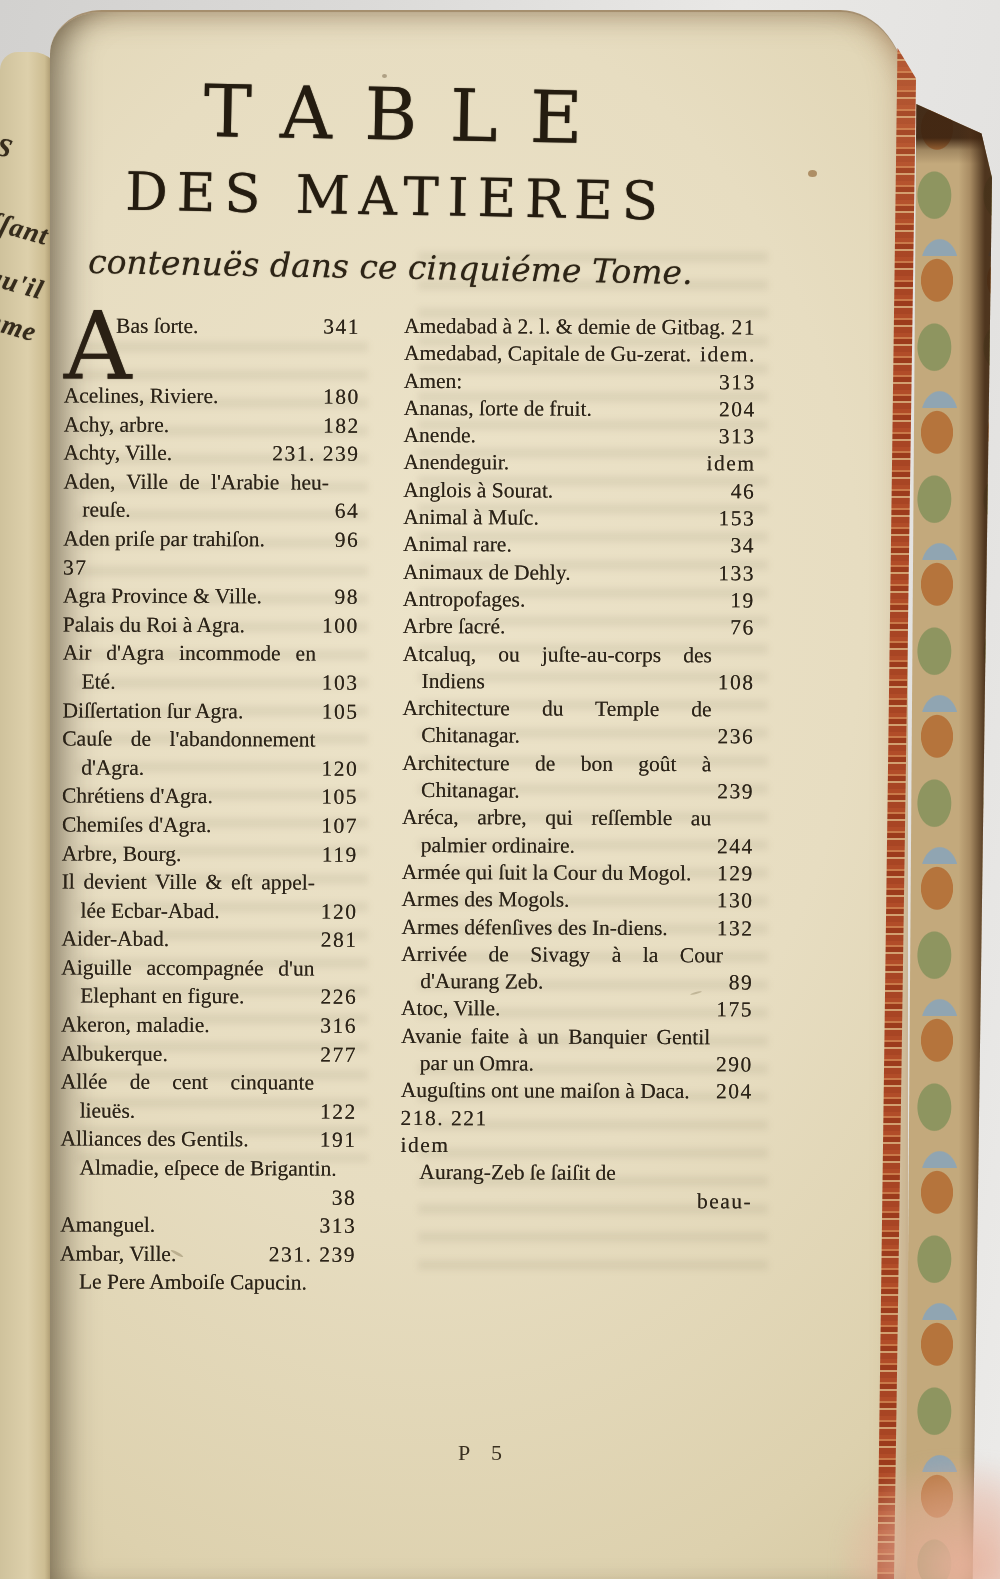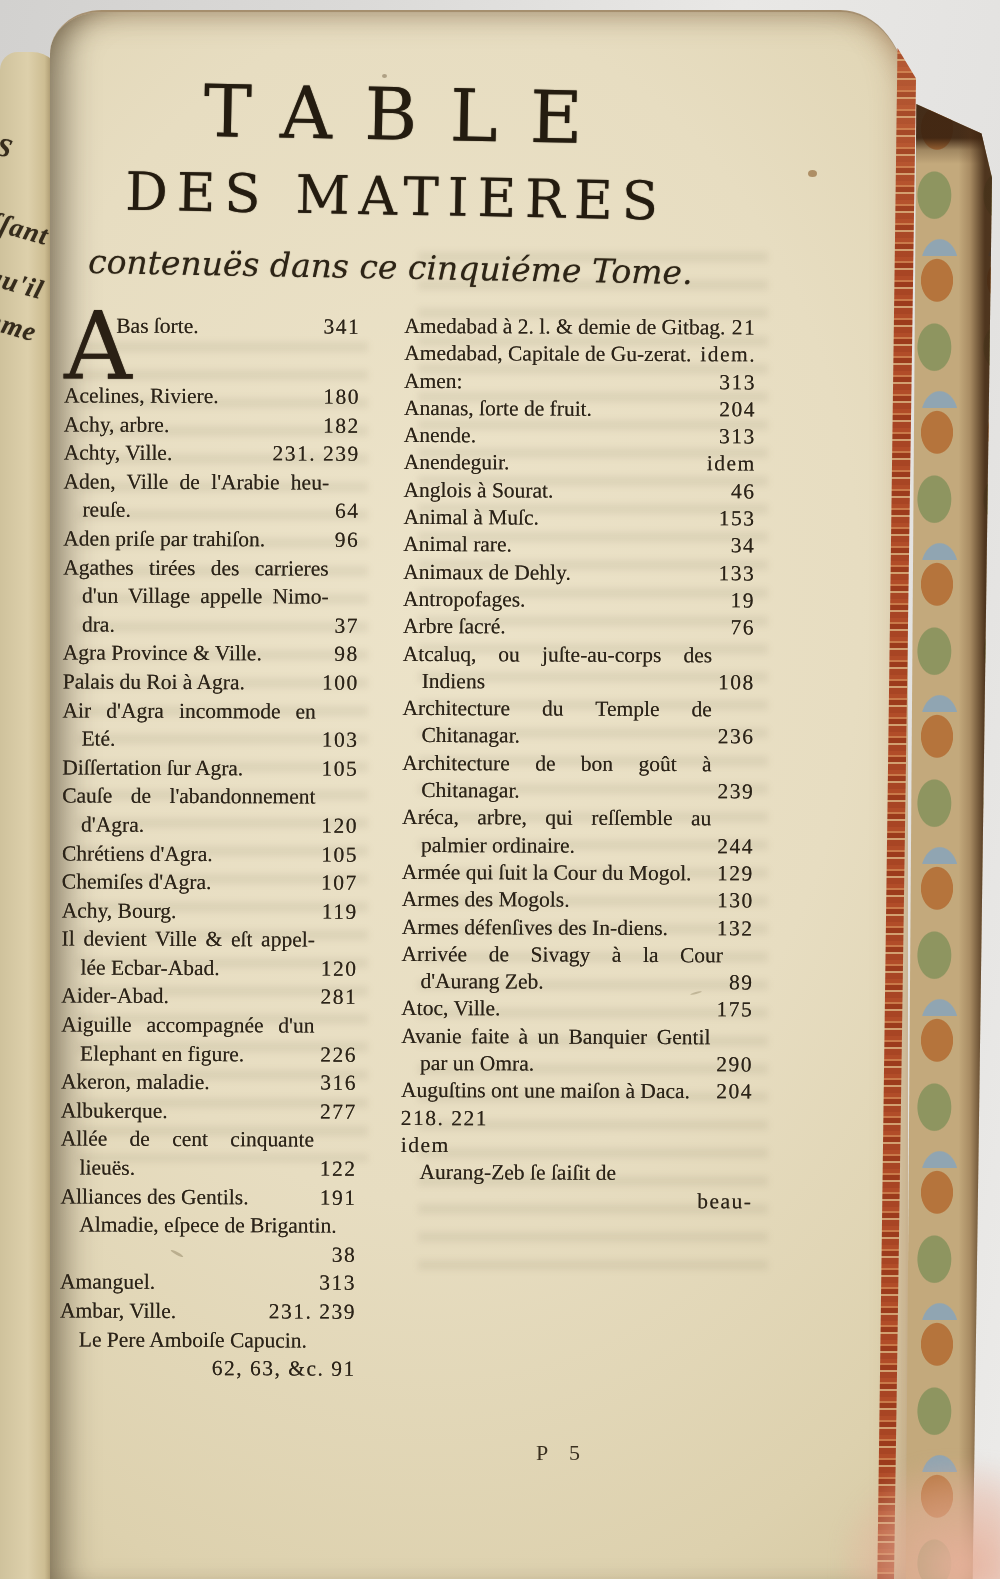--- a/index.html
+++ b/index.html
@@ -84,21 +84,21 @@
   .entry.block{display:block;}
   .entry.block .entry-page{display:block;text-align:right;}
   .dropcap-row{display:flex;align-items:flex-start;}
   .dropcap{
     font-family:"DejaVu Serif", serif;
     width:52px;flex:0 0 52px;font-size:94px;line-height:70px;
     color:#2a2014;text-shadow:0 0 1px rgba(42,32,20,.8);
   }
   .dropcap-entries{flex:1;min-width:0;}
   .signature{
-    position:absolute;left:408px;top:1428px;width:130px;text-align:right;
+    position:absolute;left:408px;top:1428px;width:130px;text-align:left;
     font-size:22px;letter-spacing:8px;color:#3a3020;
   }
   
   .fore-edge{
     position:absolute;left:872px;top:48px;height:1531px;width:44px;
     clip-path:polygon(58% 0%, 100% 2%, 50% 100%, 12% 100%);
     background:
       linear-gradient(to bottom, rgba(220,150,100,.25), rgba(0,0,0,0) 220px),
       repeating-linear-gradient(to bottom, #b14c28 0 4px, #c97a4a 4px 6px, #9c3b1c 6px 11px, #d2a071 11px 13px, #a84524 13px 19px);
   }
@@ -169,21 +169,20 @@
           </div>
           <div class="entry">
             <span class="entry-text">Aden, Ville de l'Arabie heu-reuſe.</span>
             <span class="entry-page">64</span>
           </div>
           <div class="entry">
             <span class="entry-text">Aden priſe par trahiſon.</span>
             <span class="entry-page">96</span>
           </div>
           <div class="entry">
-            <span class="entry-text">Agathes tirées des carrieres d'un Village appelle Nimo-dra.</span>
             <span class="entry-page">37</span>
           </div>
           <div class="entry">
             <span class="entry-text">Agra Province &amp; Ville.</span>
             <span class="entry-page">98</span>
           </div>
           <div class="entry">
             <span class="entry-text">Palais du Roi à Agra.</span>
             <span class="entry-page">100</span>
           </div>
@@ -201,21 +200,21 @@
           </div>
           <div class="entry">
             <span class="entry-text">Chrétiens d'Agra.</span>
             <span class="entry-page">105</span>
           </div>
           <div class="entry">
             <span class="entry-text">Chemiſes d'Agra.</span>
             <span class="entry-page">107</span>
           </div>
           <div class="entry">
-            <span class="entry-text">Achy, Bourg.</span>
+            <span class="entry-text">Arbre, Bourg.</span>
             <span class="entry-page">119</span>
           </div>
           <div class="entry">
             <span class="entry-text">Il devient Ville &amp; eſt appel-lée Ecbar-Abad.</span>
             <span class="entry-page">120</span>
           </div>
           <div class="entry">
             <span class="entry-text">Aider-Abad.</span>
             <span class="entry-page">281</span>
           </div>
@@ -241,21 +240,21 @@
           </div>
           <div class="entry block"><span class="entry-text">Almadie, eſpece de Brigantin.</span><span class="entry-page">38</span></div>
           <div class="entry">
             <span class="entry-text">Amanguel.</span>
             <span class="entry-page">313</span>
           </div>
           <div class="entry">
             <span class="entry-text">Ambar, Ville.</span>
             <span class="entry-page">231. 239</span>
           </div>
-          <div class="entry block"><span class="entry-text">Le Pere Amboiſe Capucin.</span><span class="entry-page">62, 63, &amp;c. 91</span></div>
+          <div class="entry block"><span class="entry-text">Le Pere Amboiſe Capucin.</span></div>
         </div>
       <div class="col col-right" id="col-right">
           <div class="entry">
             <span class="entry-text">Amedabad à 2. l. &amp; demie de Gitbag.</span>
             <span class="entry-page">21</span>
           </div>
           <div class="entry">
             <span class="entry-text">Amedabad, Capitale de Gu-zerat.</span>
             <span class="entry-page">idem.</span>
           </div>

